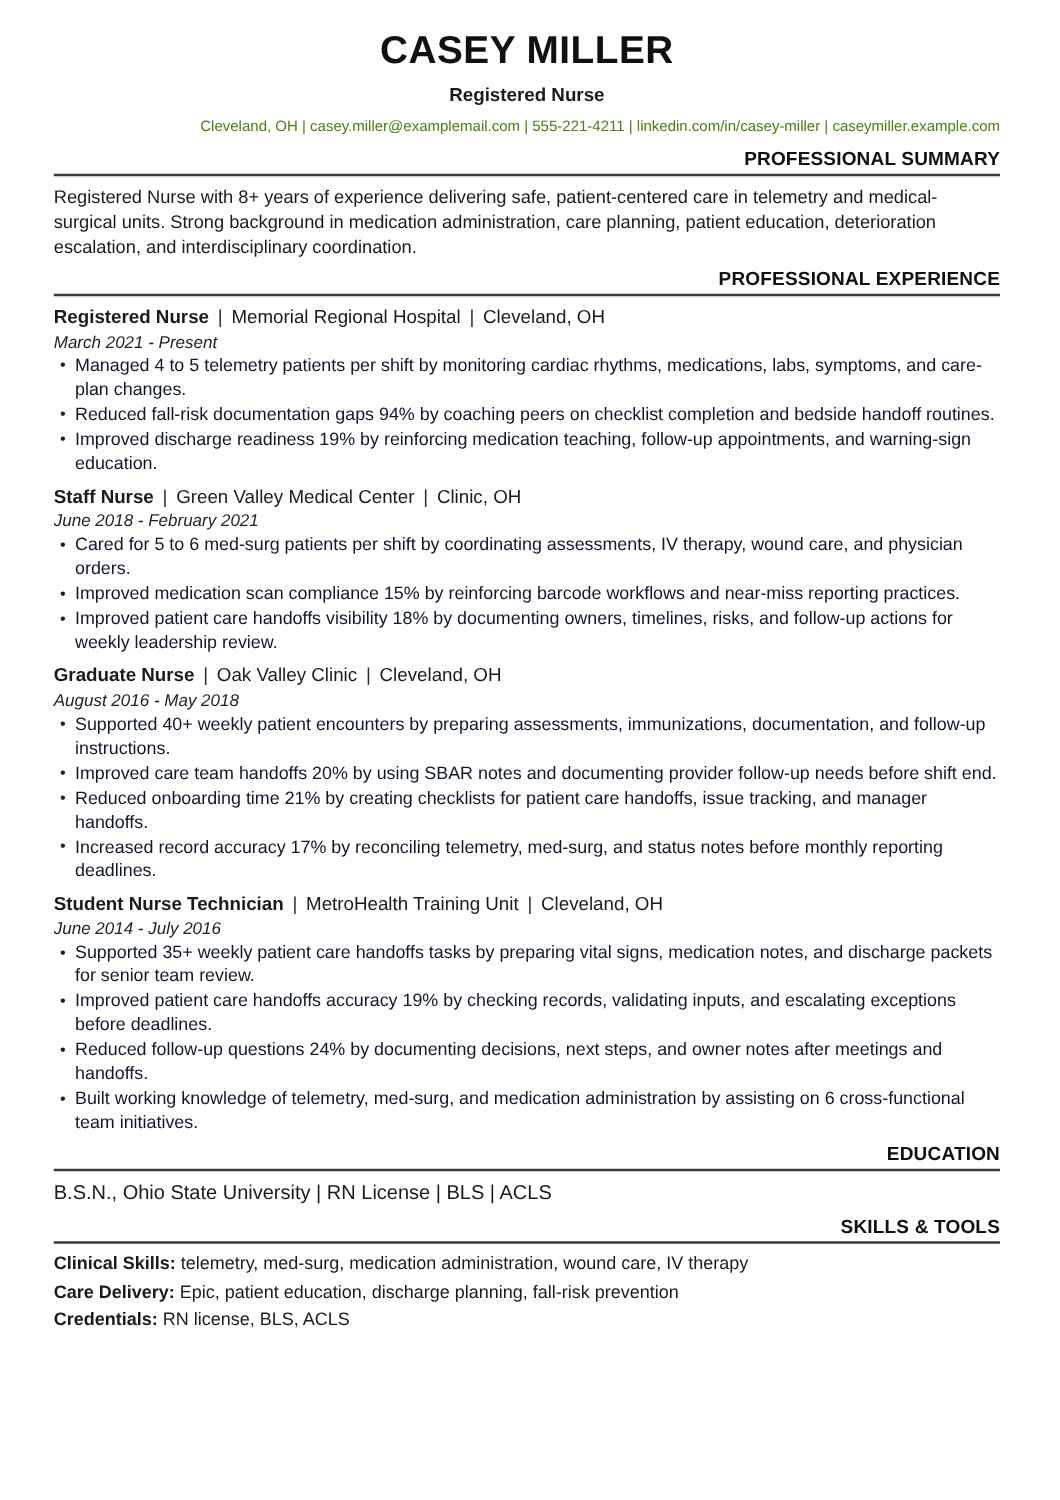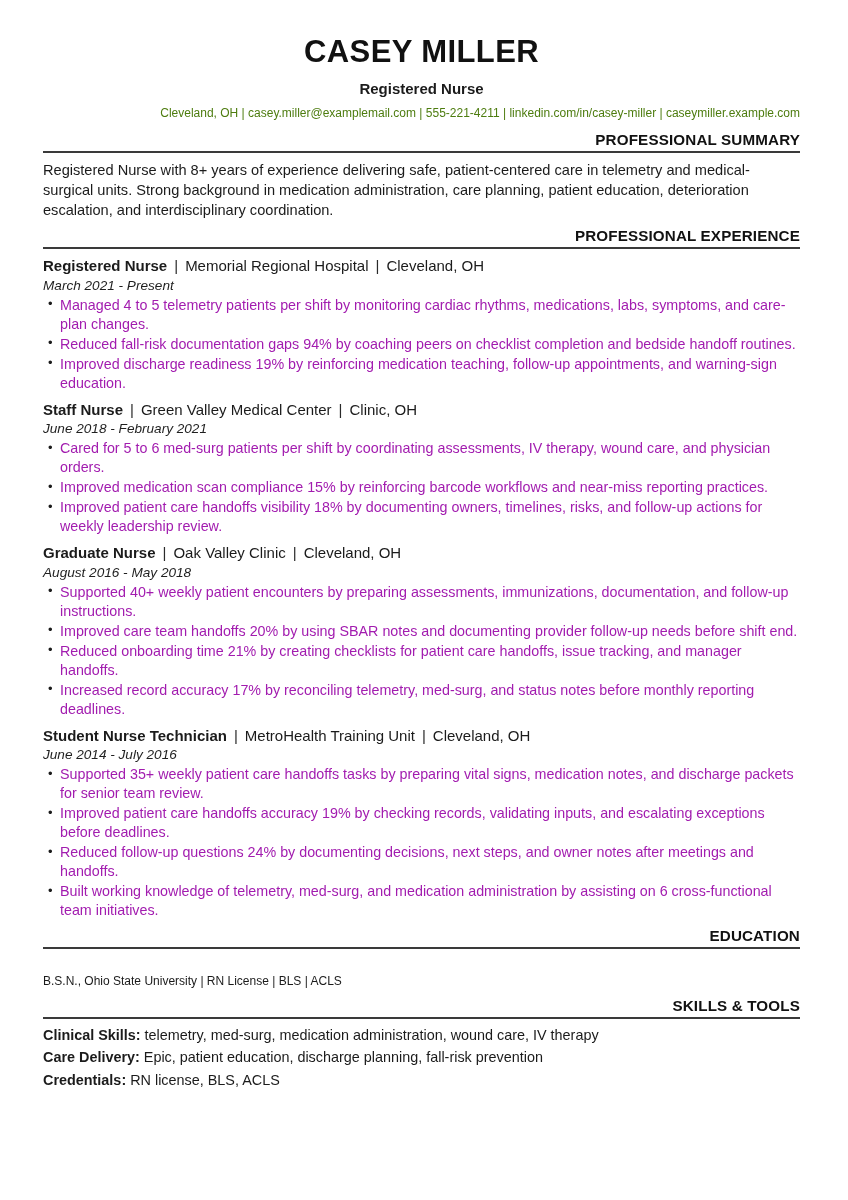--- a/index.html
+++ b/index.html
@@ -11,21 +11,21 @@
     width: 848px;
     min-height: 1200px;
     font-family: "Liberation Sans", sans-serif;
     color: #1b1b1b;
     -webkit-font-smoothing: antialiased;
   }
   .page {
     width: 848px;
     min-height: 1200px;
     box-sizing: border-box;
-    padding: 26px 48px 0 43px;
+    padding: 14px 48px 0 43px;
     background: #ffffff;
   }
 
   
   .hdr { text-align: center; }
   .name {
     font-size: 31px;
     font-weight: bold;
     letter-spacing: 0.4px;
     line-height: 1.18;
@@ -88,36 +88,36 @@
     list-style: none;
     margin: 3px 0 0 0;
     padding: 0;
   }
   ul.bullets li {
     position: relative;
     font-size: 14.3px;
     line-height: 1.33;
     padding-left: 17px;
     margin-top: 1px;
-    color: #a21caf;
+    color: #0f172a;
   }
   ul.bullets li::before {
     content: "\2022";
     position: absolute;
     left: 5px;
     top: -0.5px;
     font-size: 13px;
     color: #1b1b1b;
   }
 
   
   .edu-line {
-    font-size: 12px;
+    font-size: 16px;
     line-height: 1.35;
-    margin-top: 24px;
+    margin-top: 7px;
     color: #1b1b1b;
   }
 
   
   .skill-row {
     font-size: 14.4px;
     line-height: 1.43;
     margin-top: 2px;
     color: #1b1b1b;
   }

